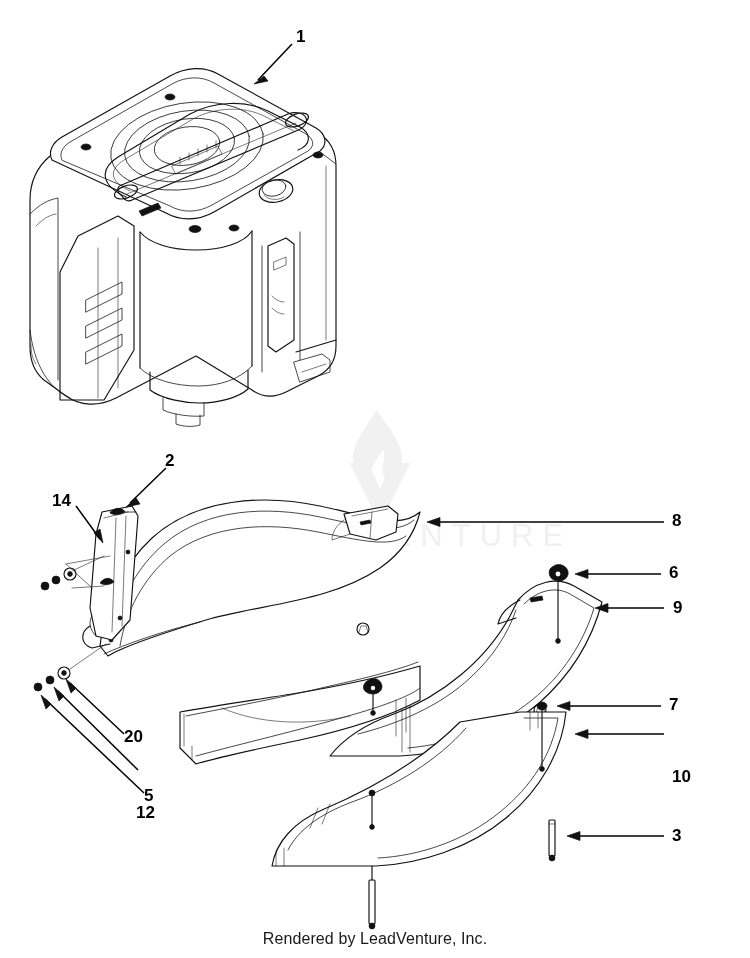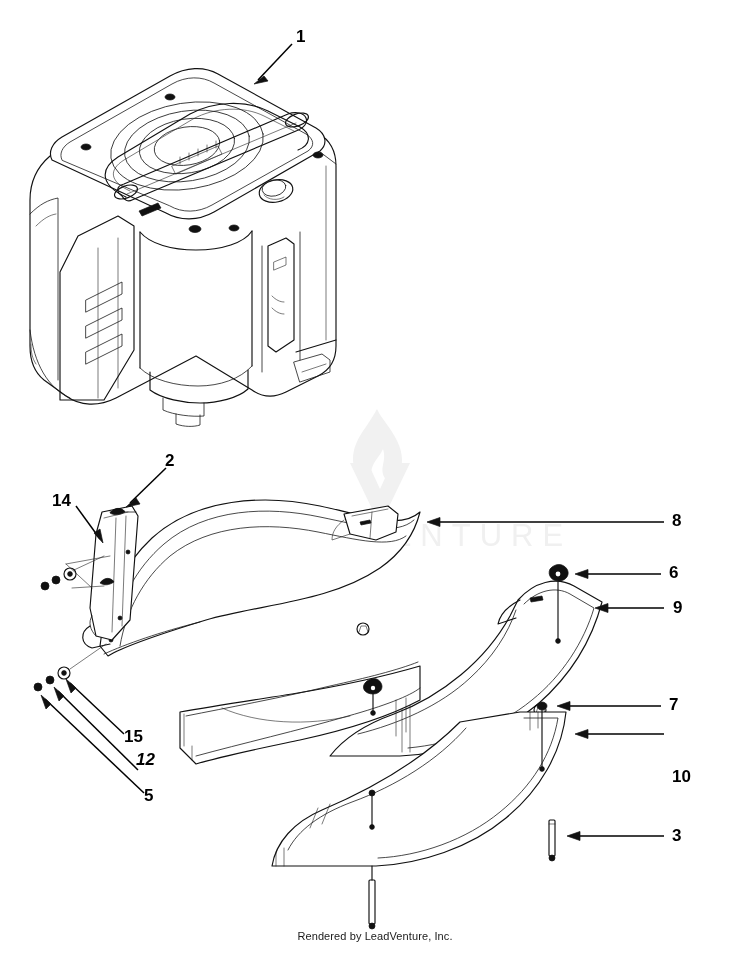--- a/index.html
+++ b/index.html
@@ -82,21 +82,21 @@
     line-height: 1;
     white-space: nowrap;
   }
   #footer-note {
     position: absolute;
     left: 0;
     top: 930px;
     width: 750px;
     text-align: center;
     font-family: "Liberation Sans", sans-serif;
-    font-size: 11px;
+    font-size: 16px;
     color: #1a1a1a;
     letter-spacing: 0.1px;
   }
 </style>
 </head>
 <body>
 
 <div id="stage">
 
   <svg id="diagram-svg" viewBox="0 0 750 958" xmlns="http://www.w3.org/2000/svg">
@@ -474,20 +474,20 @@
   </svg>
 
   <div class="callout-label" style="left:296px; top:28px;">1</div>
   <div class="callout-label" style="left:165px; top:452px;">2</div>
   <div class="callout-label" style="left:52px; top:492px;">14</div>
   <div class="callout-label" style="left:672px; top:512px;">8</div>
   <div class="callout-label" style="left:669px; top:564px;">6</div>
   <div class="callout-label" style="left:673px; top:599px;">9</div>
   <div class="callout-label" style="left:669px; top:696px;">7</div>
   <div class="callout-label" style="left:672px; top:768px;">10</div>
-  <div class="callout-label" style="left:124px; top:728px;">15</div>
-  <div class="callout-label" style="left:136px; top:751px;font-style:italic;">12</div>
+  <div class="callout-label" style="left:124px; top:728px;">20</div>
+  <div class="callout-label" style="left:136px; top:804px;">12</div>
   <div class="callout-label" style="left:144px; top:787px;">5</div>
   <div class="callout-label" style="left:672px; top:827px;">3</div>
 
   <div id="footer-note">Rendered by LeadVenture, Inc.</div>
 
 </div>
 
 </body></html>

